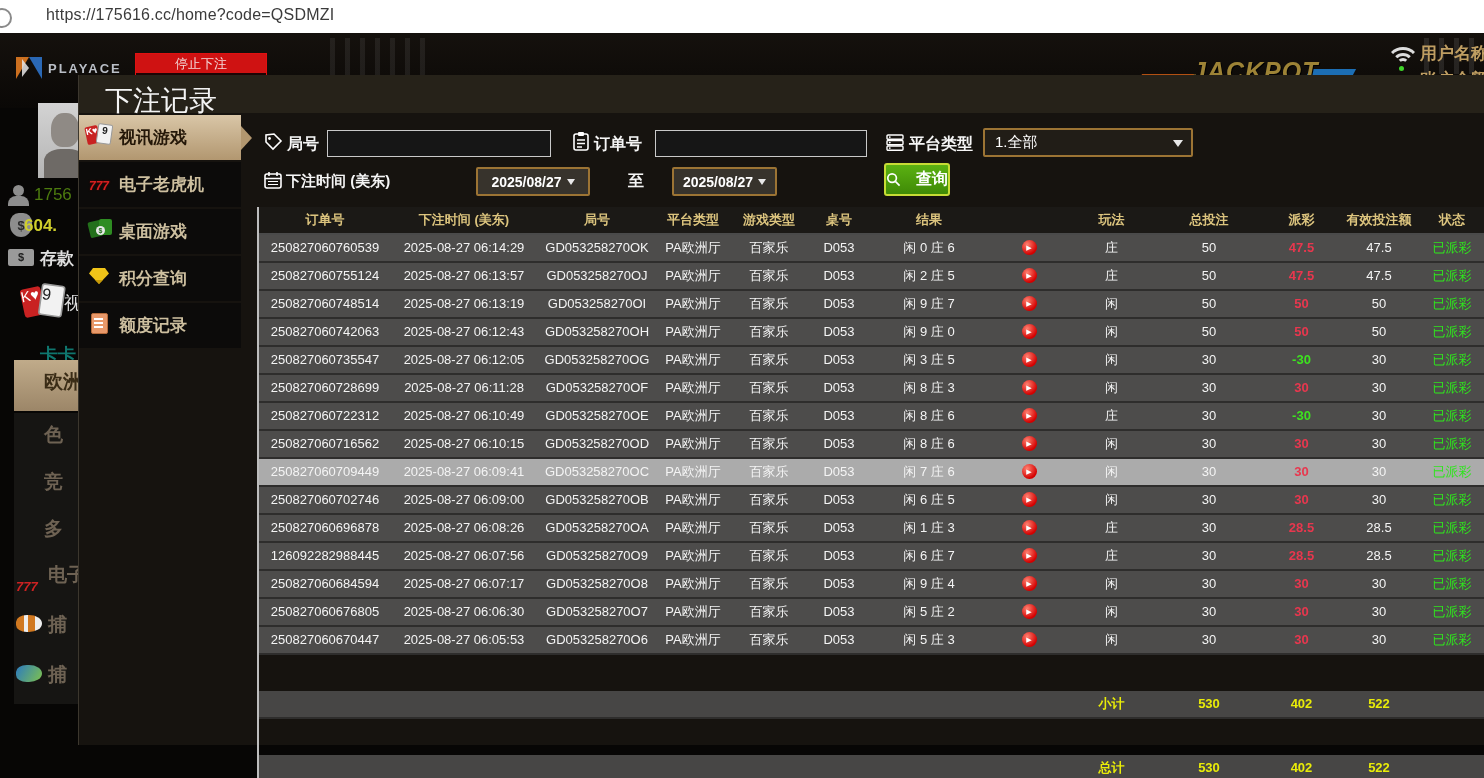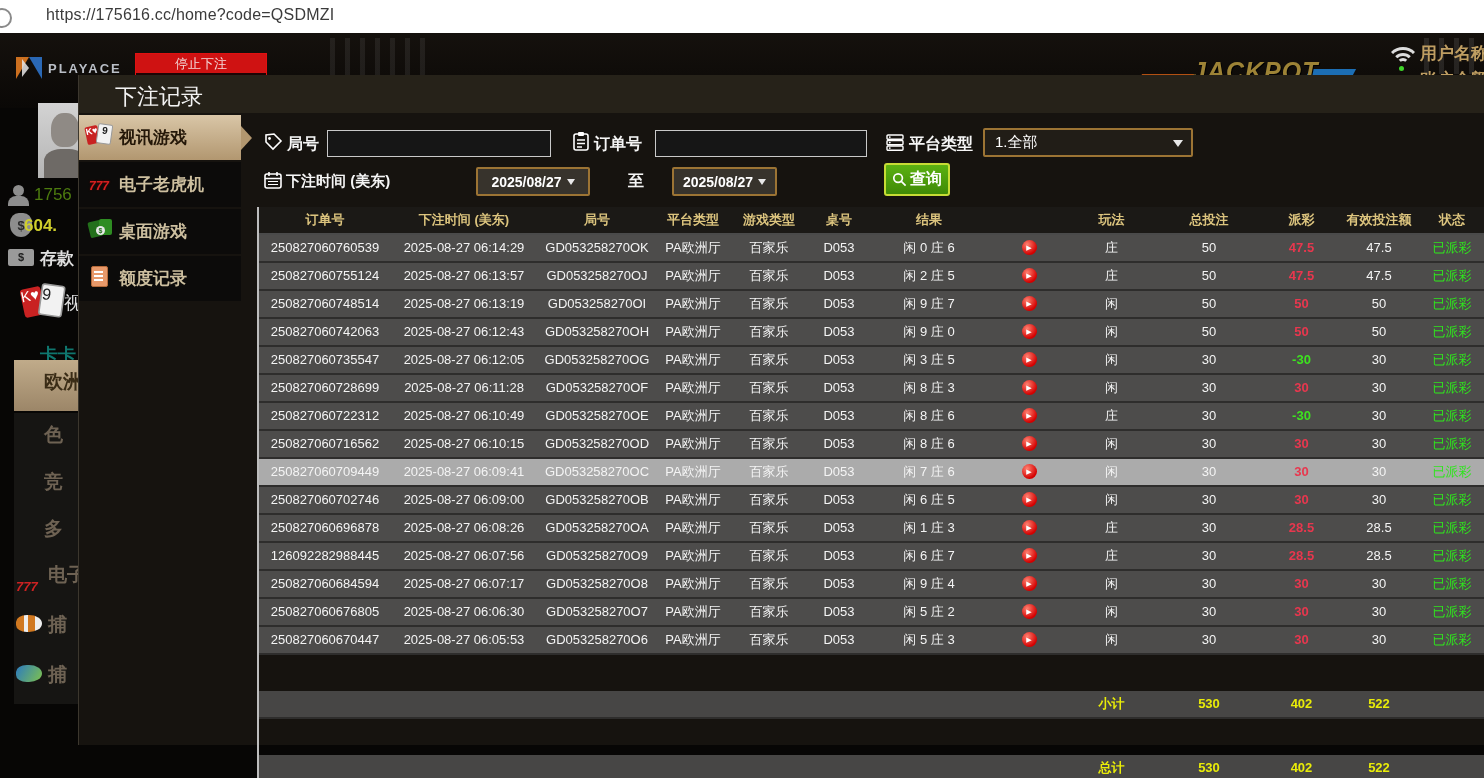--- a/index.html
+++ b/index.html
@@ -57,21 +57,21 @@
   .si-txt{position:absolute;left:30px;}
   .si-txt.w-ic{left:34px;}
   .mini777{position:absolute;left:2px;top:12px;font-size:13px;font-weight:700;font-style:italic;color:#c22;}
   .fish{position:absolute;left:2px;top:12px;width:26px;height:17px;border-radius:50% 60% 60% 50%;}
   .fish.cl{background:linear-gradient(90deg,#d07820 0 30%,#eee 30% 45%,#d07820 45% 75%,#eee 75%);}
   .fish.bl{background:linear-gradient(120deg,#2b7ac0,#7fc24d);}
 
   
   .modal{left:78px;top:75px;width:1406px;height:670px;background:#16130f;z-index:10;border-left:1px solid #3c372e;}
   .titlebar{left:0;top:0;width:1406px;height:38px;background:#262219;}
-  .title{left:36px;top:7px;font-size:22px;color:#f3f3f3;}
+  .title{left:26px;top:7px;font-size:28px;color:#f3f3f3;}
 
   .menu{left:0;top:40px;width:162px;}
   .menu-item{position:relative;width:162px;height:45px;margin-bottom:2px;background:#0c0b0a;color:#cdbf9f;
              display:flex;align-items:center;font-size:17px;font-weight:700;}
   .menu-item .mi{width:40px;text-align:center;flex:none;}
   .menu-item.selected{background:linear-gradient(#d9c6a7,#b29770);color:#241708;}
   .menu-item.selected:after{content:'';position:absolute;right:-11px;top:50%;margin-top:-12px;
              border-left:11px solid #b2976f;border-top:12px solid transparent;border-bottom:12px solid transparent;}
   .mi-cards{position:relative;display:inline-block;width:26px;height:22px;}
   .mi-cards .c1{position:absolute;left:0;top:2px;width:13px;height:18px;background:#c92222;border-radius:2px;transform:rotate(-12deg);
@@ -92,21 +92,21 @@
   
   .flabel{font-size:16px;font-weight:700;color:#f5f5f5;}
   .finput{position:absolute;height:27px;background:#161616;border:1px solid #c9c9c9;color:#eee;font-size:14px;padding:0 6px;box-sizing:border-box;}
   .fselect{position:absolute;height:29px;background:#211d17;border:2px solid #9c7434;box-sizing:border-box;color:#fff;font-size:15px;
            display:flex;align-items:center;padding-left:10px;border-radius:2px;}
   .fselect .car{position:absolute;right:8px;top:10px;border-top:7px solid #e8e8e8;border-left:5px solid transparent;border-right:5px solid transparent;}
   .datebox{position:absolute;height:29px;background:#37332c;border:2px solid #9c7434;box-sizing:border-box;border-radius:2px;color:#fff;
            font-size:14px;font-weight:700;display:flex;align-items:center;justify-content:center;gap:5px;}
   .datebox .car{border-top:6px solid #e8e8e8;border-left:4px solid transparent;border-right:4px solid transparent;}
   .searchbtn{position:absolute;height:33px;background:linear-gradient(#5bb112,#3f8a06);border:2px solid #c6dc35;box-sizing:border-box;
-             border-radius:3px;color:#fff;font-size:16px;font-weight:700;display:flex;align-items:center;justify-content:center;gap:3px;cursor:pointer;}
+             border-radius:3px;color:#fff;font-size:16px;font-weight:700;display:flex;align-items:center;justify-content:space-between;gap:3px;cursor:pointer;}
   .ficon{position:absolute;width:20px;height:20px;}
   .ficon svg{width:100%;height:100%;}
 
   
   .table-wrap{left:178px;top:132px;width:1228px;border-left:2px solid #bdbdbd;box-sizing:border-box;}
   .tgrid{display:grid;grid-template-columns:132px 146px 120px 72px 80px 60px 120px 80px 85px 110px 75px 80px 1fr;}
   .thead{height:26px;line-height:26px;background:#1b1916;border-bottom:2px solid #4a4a4a;}
   .th{color:#dcc47e;font-size:13px;font-weight:700;text-align:center;white-space:nowrap;overflow:hidden;}
   .trow{height:26px;line-height:26px;background:#4d4c4b;border-bottom:2px solid #2e2d2c;color:#f4f4f4;font-size:13px;}
   .trow.hl{background:#ababab;}
@@ -222,20 +222,24 @@
         </div>
         <div class="menu-item">
           <span class="mi"><span class="mi-777">777</span></span>
           <span>电子老虎机</span>
         </div>
         <div class="menu-item">
           <span class="mi"><span class="mi-green"><i></i><i></i><b>$</b></span></span>
           <span>桌面游戏</span>
         </div>
         <div class="menu-item">
+          <span class="mi"><span class="mi-gem"></span></span>
+          <span>积分查询</span>
+        </div>
+        <div class="menu-item">
           <span class="mi"><span class="mi-doc"></span></span>
           <span>额度记录</span>
         </div>
       </div>
 
     <div class="abs ficon" style="left:184px;top:57px;">
       <svg viewBox="0 0 20 20">
           <path d="M11 2 L18 9 L10 17 L3 10 L3 3 Z" fill="none" stroke="#fff" stroke-width="1.6"></path>
           <circle cx="6.5" cy="6.5" r="1.4" fill="#fff"></circle>
         </svg>

